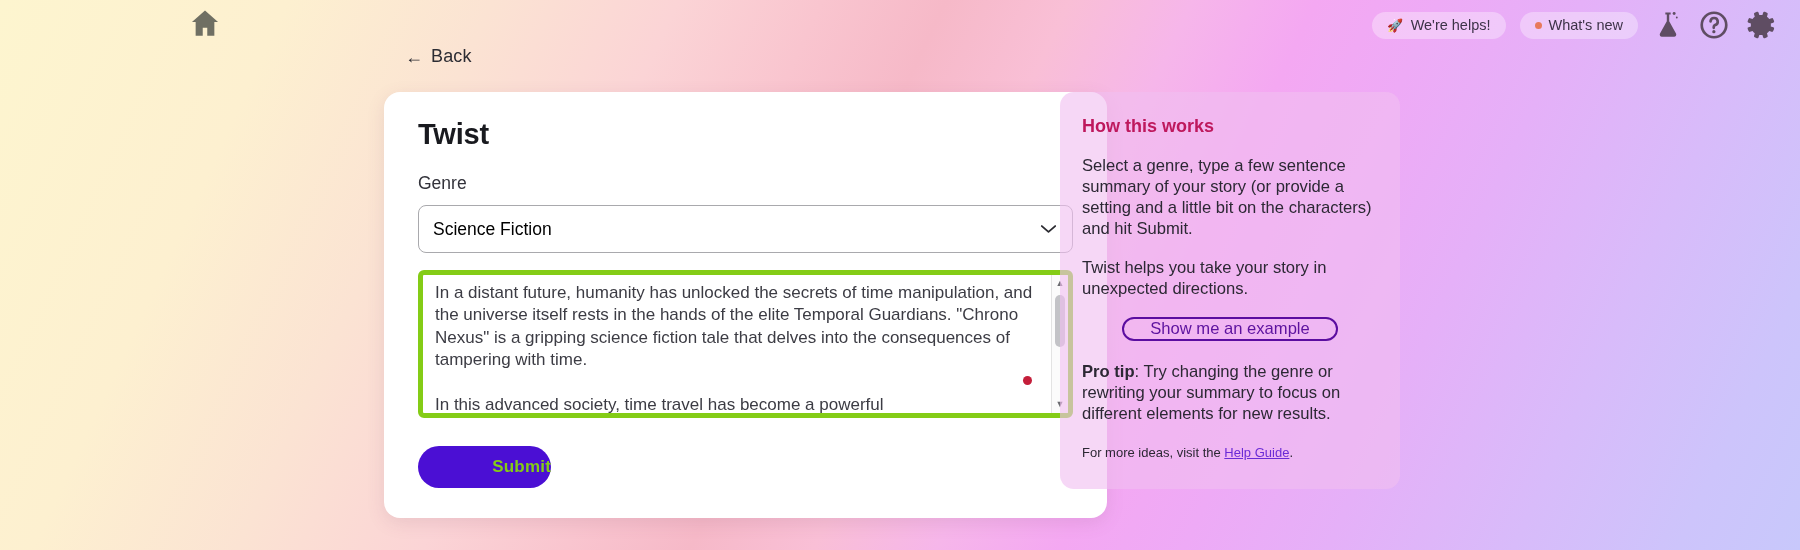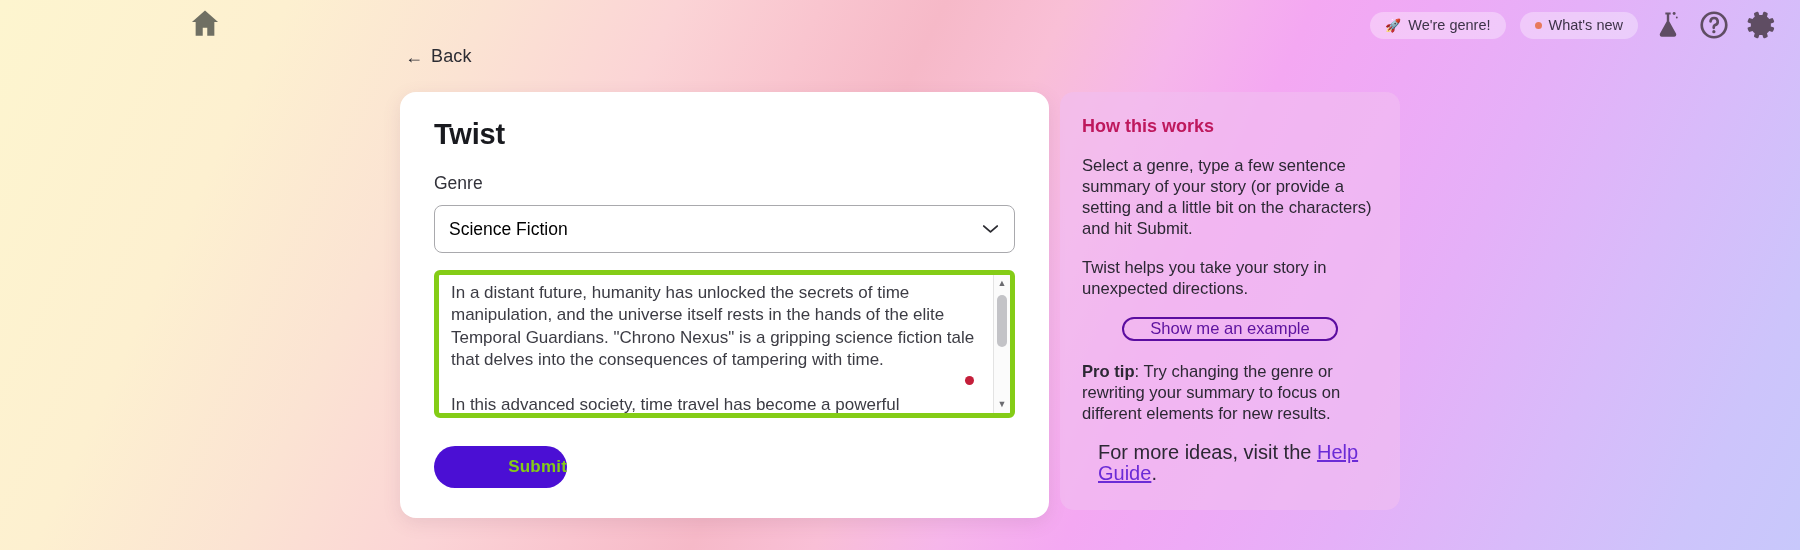--- a/index.html
+++ b/index.html
@@ -94,23 +94,23 @@
     display: flex;
     align-items: center;
     gap: 8px;
     letter-spacing: .1px;
   }
   .back-arrow { font-size: 18px; line-height: 1; }
 
   
   .card {
     position: absolute;
-    left: 400px;
+    left: 384px;
     top: 92px;
-    width: 649px;
+    width: 723px;
     background: #ffffff;
     border-radius: 16px;
     box-shadow: 0 5px 18px rgba(120, 80, 110, 0.13);
     padding: 26px 34px 30px 34px;
   }
 
   .card-title {
     font-size: 29px;
     font-weight: bold;
     color: #191a1f;
@@ -267,43 +267,42 @@
 
   .sp-tip {
     font-size: 16.6px;
     line-height: 21px;
     color: #2c2834;
     margin-bottom: 18px;
   }
   .sp-tip b { font-weight: bold; }
 
   .sp-footer {
-    font-size: 20px;
+    font-size: 13px;
     line-height: 21px;
     color: #2c2834;
-    margin-left: 16px;
   }
   .sp-link { color: #6b2bd6; }
 </style>
 </head>
 <body>
 
 <div class="topbar">
 
   <div class="home-icon">
     <svg viewBox="0 0 24 24" fill="currentColor" aria-hidden="true">
       <path d="M12 3.2 2.8 11.3h2.6V21h5.0v-5.6h3.2V21h5.0v-9.7h2.6z"></path>
     </svg>
   </div>
 
   <div class="topbar-right">
 
     <div class="pill">
       <span class="rocket">🚀</span>
-      <span>We're genre!</span>
+      <span>We're helps!</span>
     </div>
 
     <div class="pill">
       <span class="dot-new"></span>
       <span>What's new</span>
     </div>
 
     <div class="icon-btn">
       <svg viewBox="0 0 24 24" fill="currentColor" aria-hidden="true">
         <path d="M10 2.6h4v1.5h-1.1v5.0l5.1 9.3c.6 1.1-.2 2.4-1.4 2.4H7.4c-1.2 0-2-1.3-1.4-2.4l5.1-9.3v-5H10z"></path>

